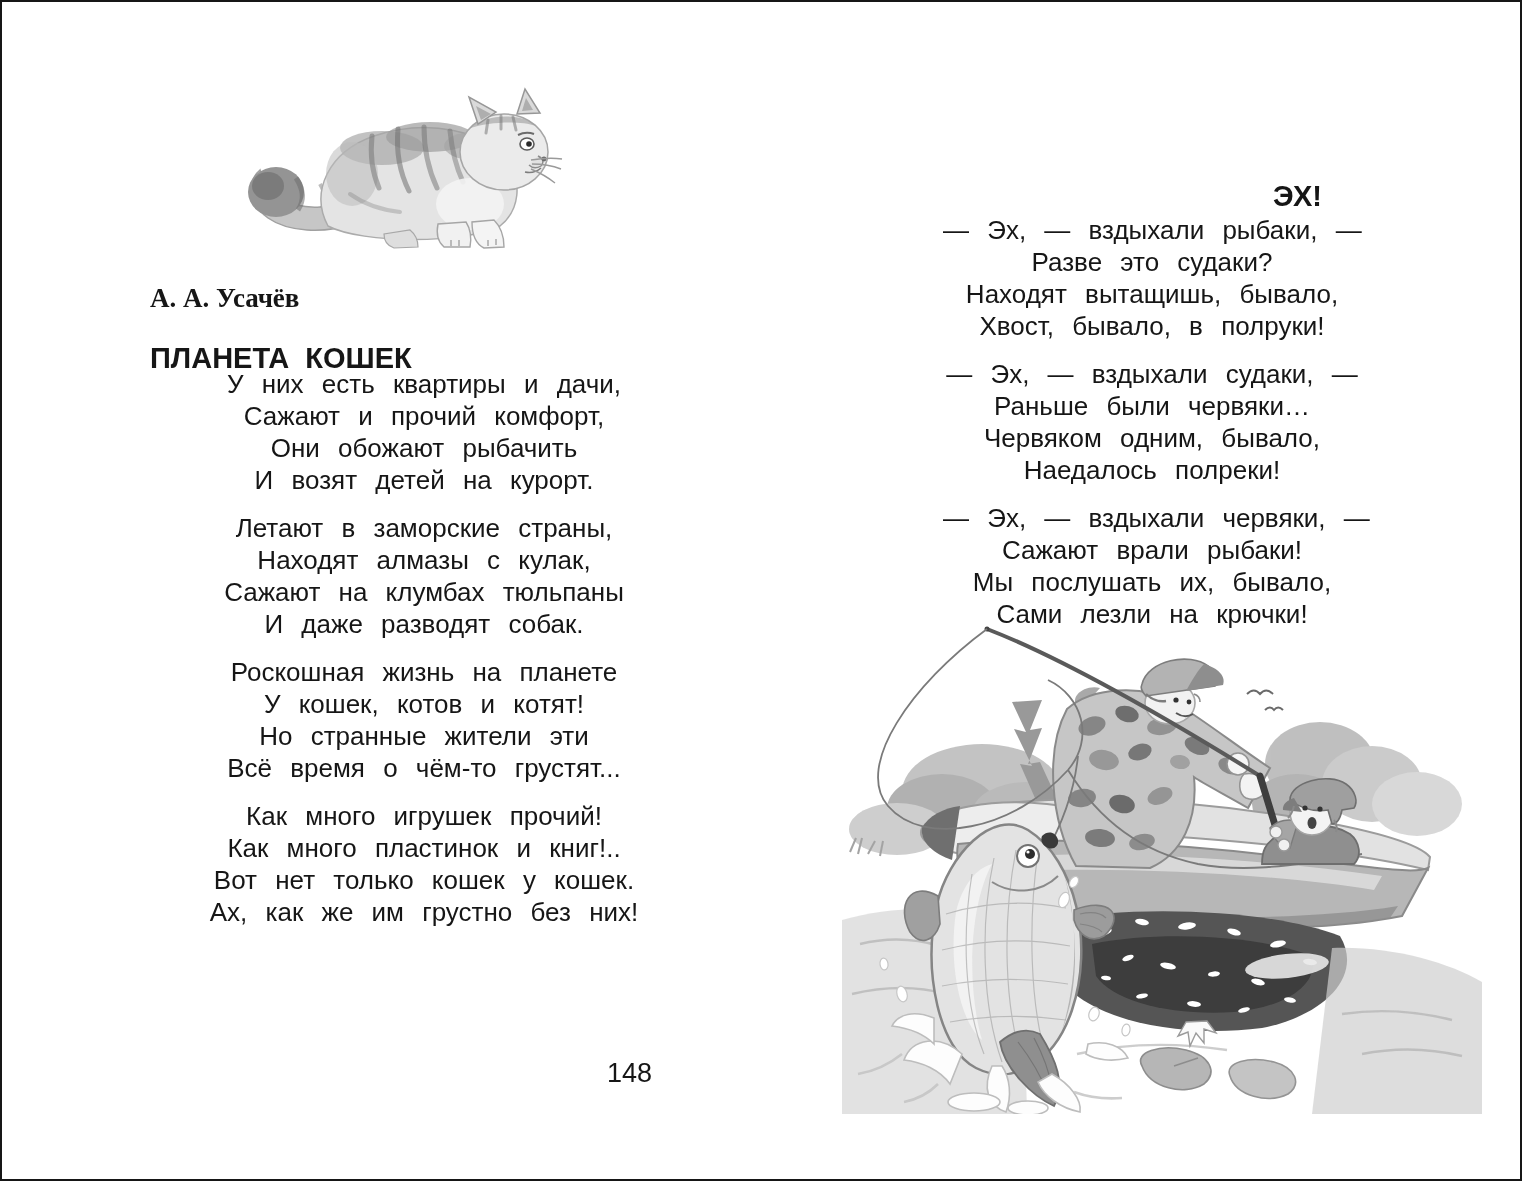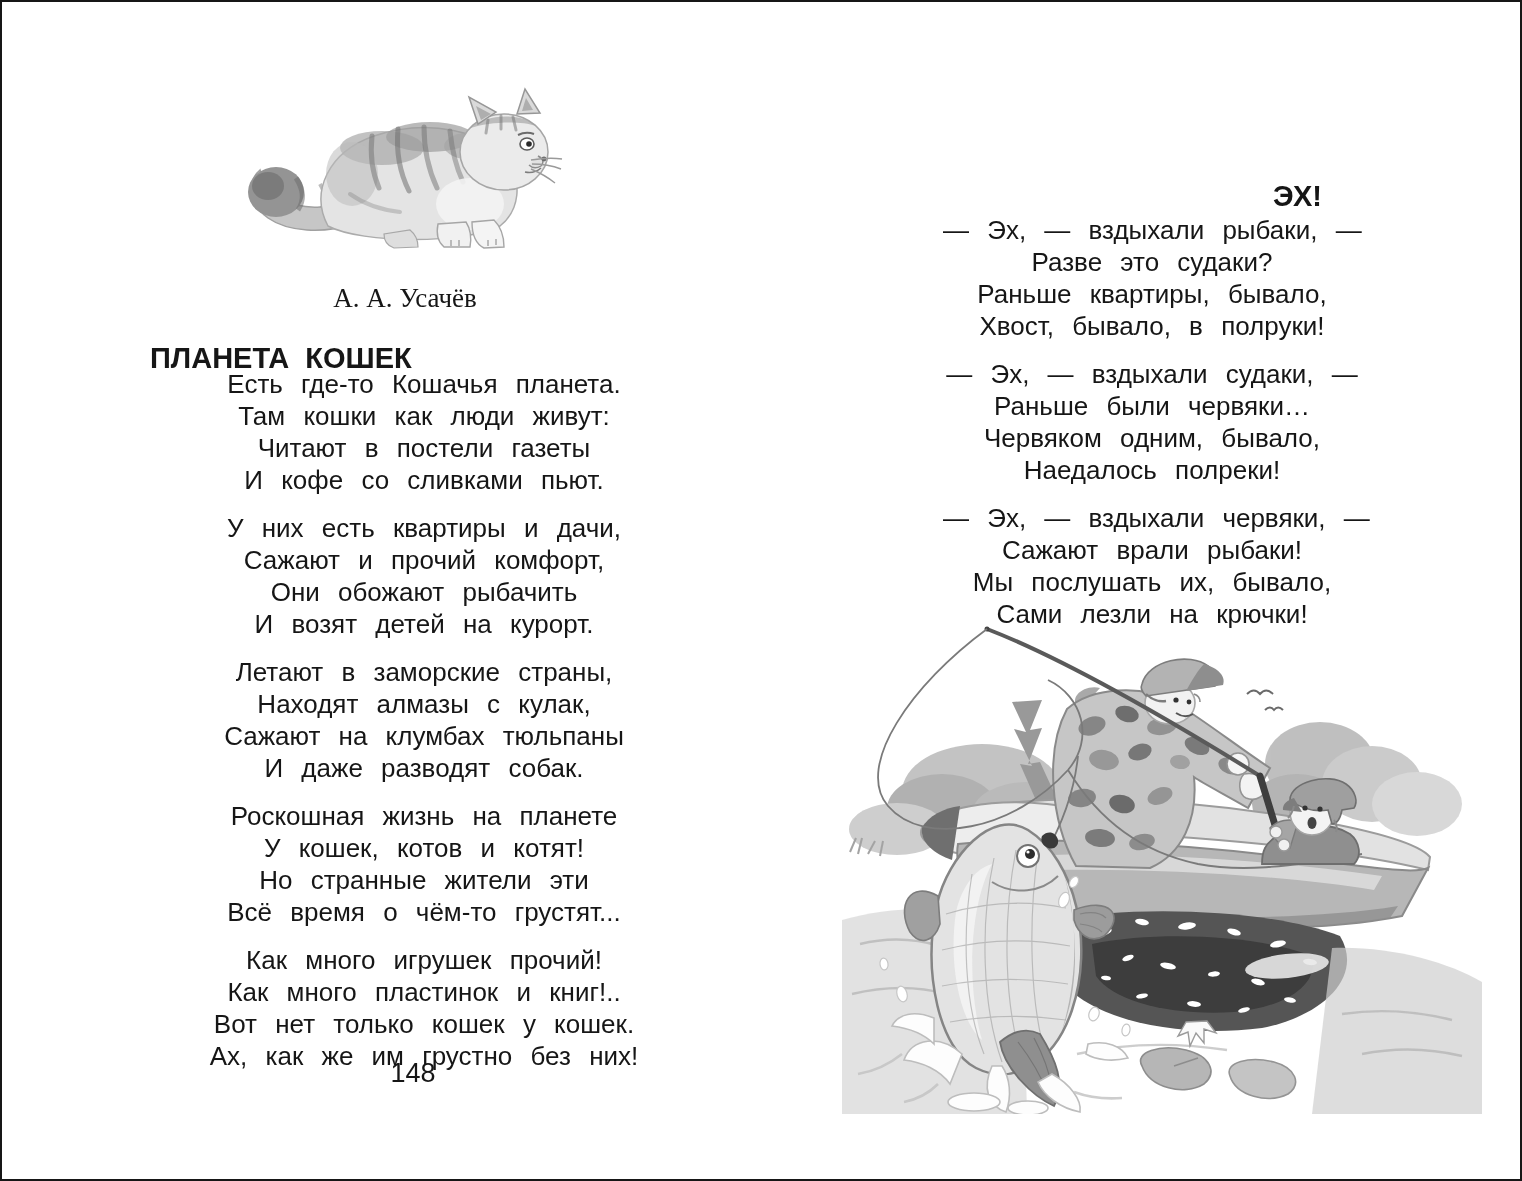--- a/index.html
+++ b/index.html
@@ -4,33 +4,33 @@
 <style>
   html,body { margin:0; padding:0; background:#888; }
   .book {
     position:relative; width:1522px; height:1181px;
     background:#ffffff; border:2px solid #161616; box-sizing:border-box;
     font-family:"Liberation Sans", sans-serif; color:#161616; overflow:hidden;
   }
   .abs { position:absolute; }
   figure { margin:0; padding:0; }
   .author {
-    left:148px; top:268px; width:510px; text-align:center;
-    font-family:"Liberation Serif", serif; font-weight:normal; font-size:27px;margin-top:13px;
+    left:148px; top:268px; width:510px; text-align:left;
+    font-family:"Liberation Serif", serif; font-weight:bold; font-size:27px;margin-top:13px;
   }
   .poem-title-left {
     left:148px; top:316px; width:510px; text-align:left;
     font-weight:bold; font-size:29px; word-spacing:8px;
   }
   .poem { font-size:26px; line-height:31px; }
   .poem p { margin:1px; word-spacing:11px; white-space:nowrap;text-align:center; }
   .stanza { margin:0 0 17px 0; }
   .poem-left { left:197px; top:366px; width:450px; }
   .poem-right { left:940px; top:212px; width:420px; }
-  .pagenum { left:156px; top:1056px; width:510px; text-align:center; font-size:27px; }
+  .pagenum { left:140px; top:1056px; width:510px; text-align:right; font-size:27px; }
   .poem-title-right {
     left:930px; top:154px; width:390px; text-align:right;
     font-weight:bold; font-size:29px;
   }
   .fig-cat { left:230px; top:72px; width:340px; height:188px; }
   .fig-fishing { left:840px; top:612px; width:640px; height:500px; }
   svg { display:block; width:100%; height:100%; }
 </style>
 </head>
 <body>
@@ -99,26 +99,20 @@
             <path d="M264,165 l0,6"></path>
         </g>
       </svg>
     </figure>
 
     <h3 class="abs author">А. А. Усачёв</h3>
     <h2 class="abs poem-title-left">ПЛАНЕТА КОШЕК</h2>
 
     <div class="abs poem poem-left">
       <div class="stanza">
-        <p>Есть где-то Кошачья планета.</p>
-        <p>Там кошки как люди живут:</p>
-        <p>Читают в постели газеты</p>
-        <p>И кофе со сливками пьют.</p>
-      </div>
-      <div class="stanza">
         <p>У них есть квартиры и дачи,</p>
         <p>Сажают и прочий комфорт,</p>
         <p>Они обожают рыбачить</p>
         <p>И возят детей на курорт.</p>
       </div>
       <div class="stanza">
         <p>Летают в заморские страны,</p>
         <p>Находят алмазы с кулак,</p>
         <p>Сажают на клумбах тюльпаны</p>
         <p>И даже разводят собак.</p>
@@ -141,21 +135,21 @@
   </section>
 
   <section>
 
     <h2 class="abs poem-title-right">ЭХ!</h2>
 
     <div class="abs poem poem-right">
       <div class="stanza">
         <p>— Эх, — вздыхали рыбаки, —</p>
         <p>Разве это судаки?</p>
-        <p>Раньше квартиры, бывало,</p>
+        <p>Находят вытащишь, бывало,</p>
         <p>Хвост, бывало, в полруки!</p>
       </div>
       <div class="stanza">
         <p>— Эх, — вздыхали судаки, —</p>
         <p>Раньше были червяки…</p>
         <p>Червяком одним, бывало,</p>
         <p>Наедалось полреки!</p>
       </div>
       <div class="stanza">
         <p>— Эх, — вздыхали червяки, —</p>

